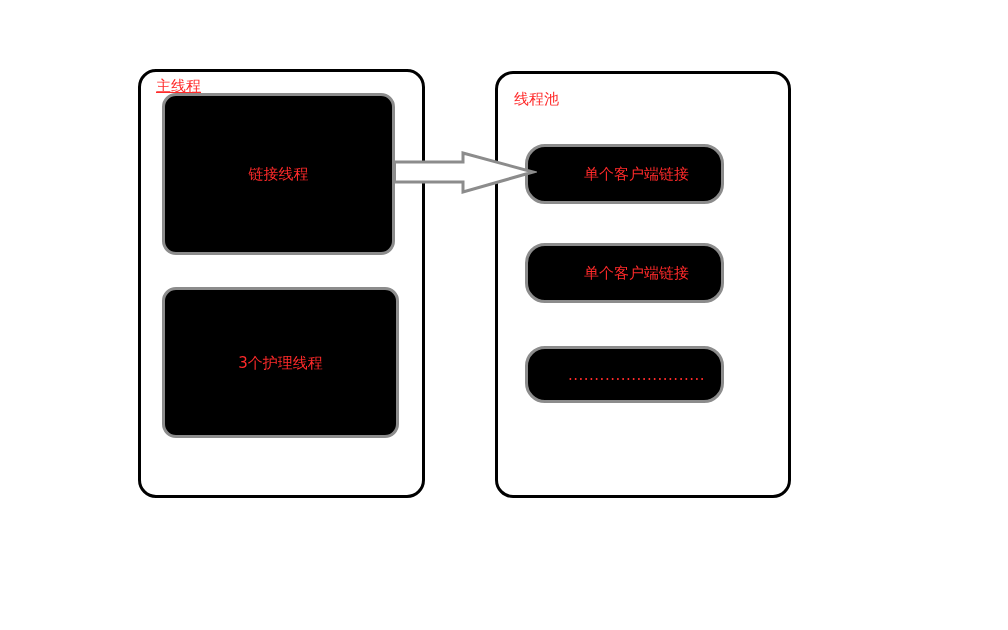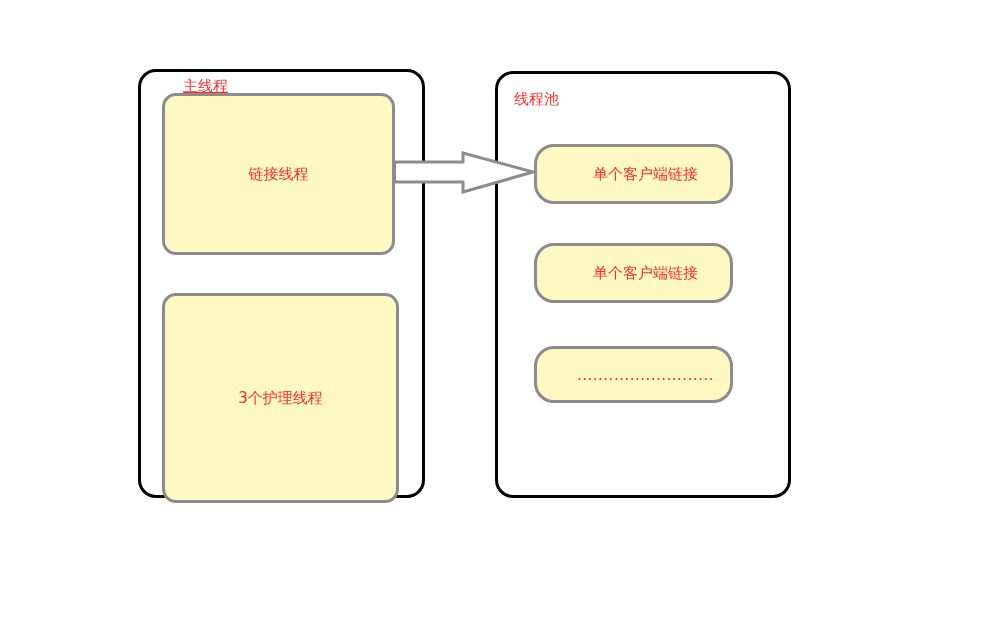--- a/index.html
+++ b/index.html
@@ -24,42 +24,42 @@
   }
   .panel-left  { left: 138px; top: 69px; width: 287px; height: 429px; }
   .panel-right { left: 495px; top: 71px; width: 296px; height: 427px; }
   .panel-label {
     position: absolute;
     color: #ff2a2a;
     font-size: 15px;
     line-height: 18px;
     white-space: nowrap;
   }
-  .panel-left  .panel-label { left: 15px; top: 5px; text-decoration: underline; margin-left: 27px; }
+  .panel-left  .panel-label { left: 15px; top: 5px; text-decoration: underline; }
   .panel-right .panel-label { left: 16px; top: 16px; }
   .inner-box {
     position: absolute;
     border: 3px solid #8c8c8c;
     border-radius: 14px;
-    background: #fef9c3;
+    background: #000000;
     box-sizing: border-box;
     display: flex;
     align-items: center;
     justify-content: center;
   }
   .inner-box .box-label {
     color: #ff2a2a;
     font-size: 15px;
     line-height: 18px;
     text-align: center;
     white-space: nowrap;
   }
   .lbox-1 { left: 21px; top: 21px;  width: 233px; height: 162px; }
-  .lbox-2 { left: 21px; top: 221px; width: 237px; height: 210px; }
-  .rbox   { left: 36px; width: 199px; height: 60px; border-radius: 20px; padding-left: 24px; }
+  .lbox-2 { left: 21px; top: 215px; width: 237px; height: 151px; }
+  .rbox   { left: 27px; width: 199px; height: 60px; border-radius: 20px; padding-left: 24px; }
   .rbox-1 { top: 70px;  }
   .rbox-2 { top: 169px; }
   .rbox-3 { top: 272px; height: 57px; }
   .rbox-3 .box-label { letter-spacing: 0.5px; }
   .flow-arrow {
     position: absolute;
     left: 393px;
     top: 150px;
     width: 144px;
     height: 46px;

